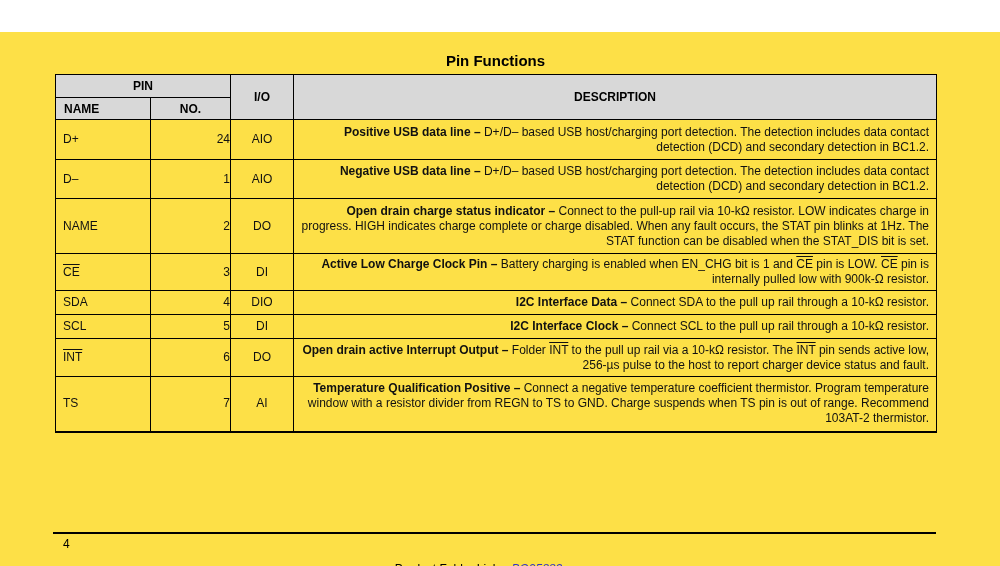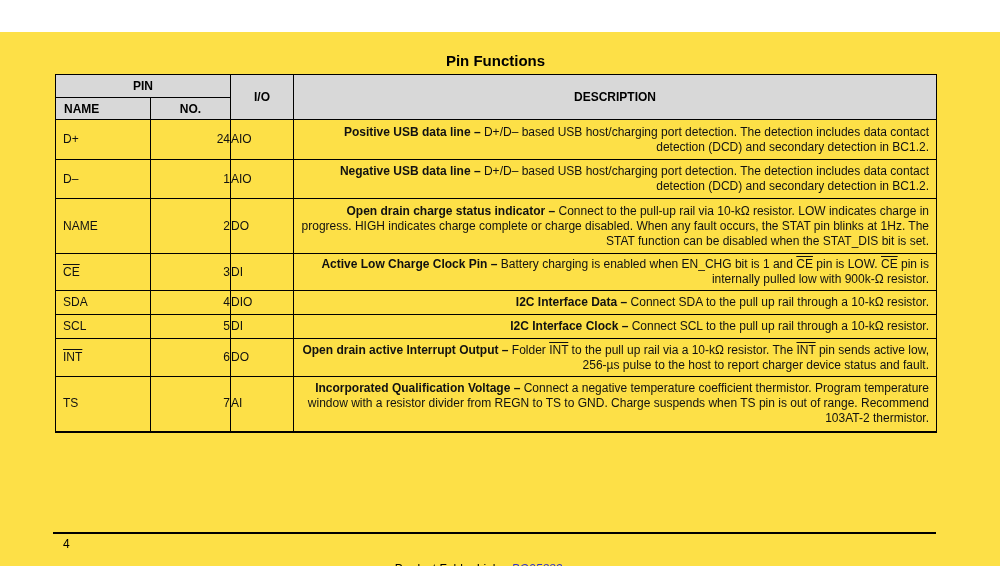--- a/index.html
+++ b/index.html
@@ -25,21 +25,21 @@
     background: #d8d8d8; font-weight: bold; font-size: 12px;
     text-align: center; vertical-align: middle; color: #000000;
   }
   .pin-table thead tr:nth-child(1) { height: 23px; }
   .pin-table thead tr:nth-child(2) { height: 22px; }
   .pin-table thead th.th-name { text-align: left; padding-left: 8px; }
 
   .pin-table tbody td { vertical-align: middle; line-height: 15px; }
   .c-name { text-align: left; padding-left: 7px; }
   .c-no   { text-align: right; }
-  .c-io   { text-align: left; }
+  .c-io   { text-align: center; }
   .c-desc { text-align: right; padding: 3px 7px; }
 
   .pin-table tbody tr:nth-child(1) { height: 40px; }
   .pin-table tbody tr:nth-child(2) { height: 39px; }
   .pin-table tbody tr:nth-child(3) { height: 55px; }
   .pin-table tbody tr:nth-child(4) { height: 37px; }
   .pin-table tbody tr:nth-child(5) { height: 24px; }
   .pin-table tbody tr:nth-child(6) { height: 24px; }
   .pin-table tbody tr:nth-child(7) { height: 38px; }
   .pin-table tbody tr:nth-child(8) { height: 55px; }
@@ -126,21 +126,21 @@
         <tr>
           <td class="c-name"><span class="ovl">INT</span></td>
           <td class="c-no">6</td>
           <td class="c-io">DO</td>
           <td class="c-desc"><span class="b">Open drain active Interrupt Output – </span><span>Folder </span><span class="ovl">INT</span><span> to the pull up rail via a 10-kΩ resistor. The </span><span class="ovl">INT</span><span> pin sends active low, 256-µs pulse to the host to report charger device status and fault.</span></td>
         </tr>
         <tr>
           <td class="c-name"><span>TS</span></td>
           <td class="c-no">7</td>
           <td class="c-io">AI</td>
-          <td class="c-desc"><span class="b">Incorporated Qualification Voltage – </span><span>Connect a negative temperature coefficient thermistor. Program temperature window with a resistor divider from REGN to TS to GND. Charge suspends when TS pin is out of range. Recommend 103AT-2 thermistor.</span></td>
+          <td class="c-desc"><span class="b">Temperature Qualification Positive – </span><span>Connect a negative temperature coefficient thermistor. Program temperature window with a resistor divider from REGN to TS to GND. Charge suspends when TS pin is out of range. Recommend 103AT-2 thermistor.</span></td>
         </tr>
       </tbody>
   </table>
 
   <div class="footer-rule"></div>
 
   <div class="footer-line1">
     <span class="page-num">4</span>
   </div>
 

